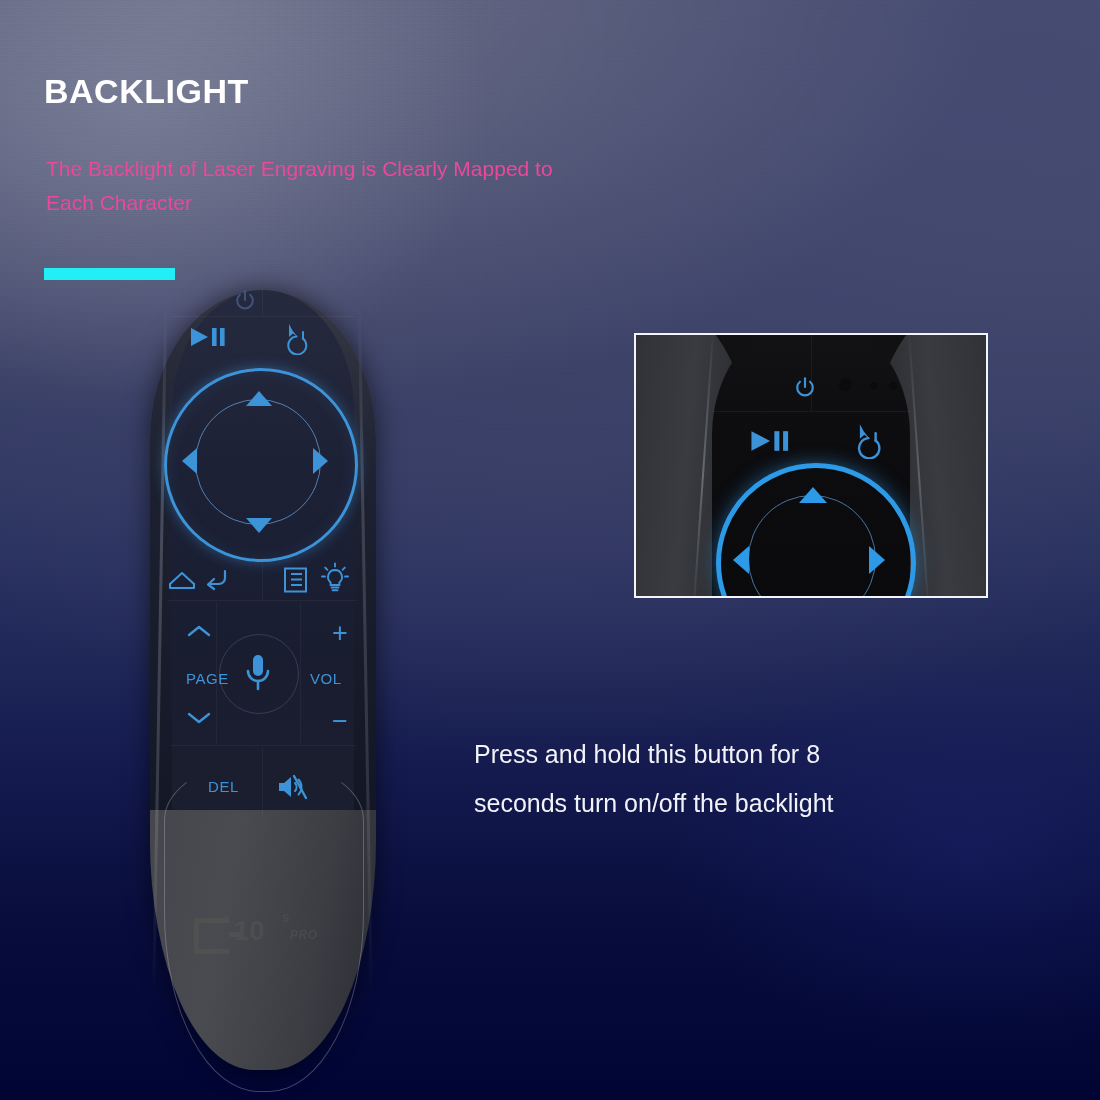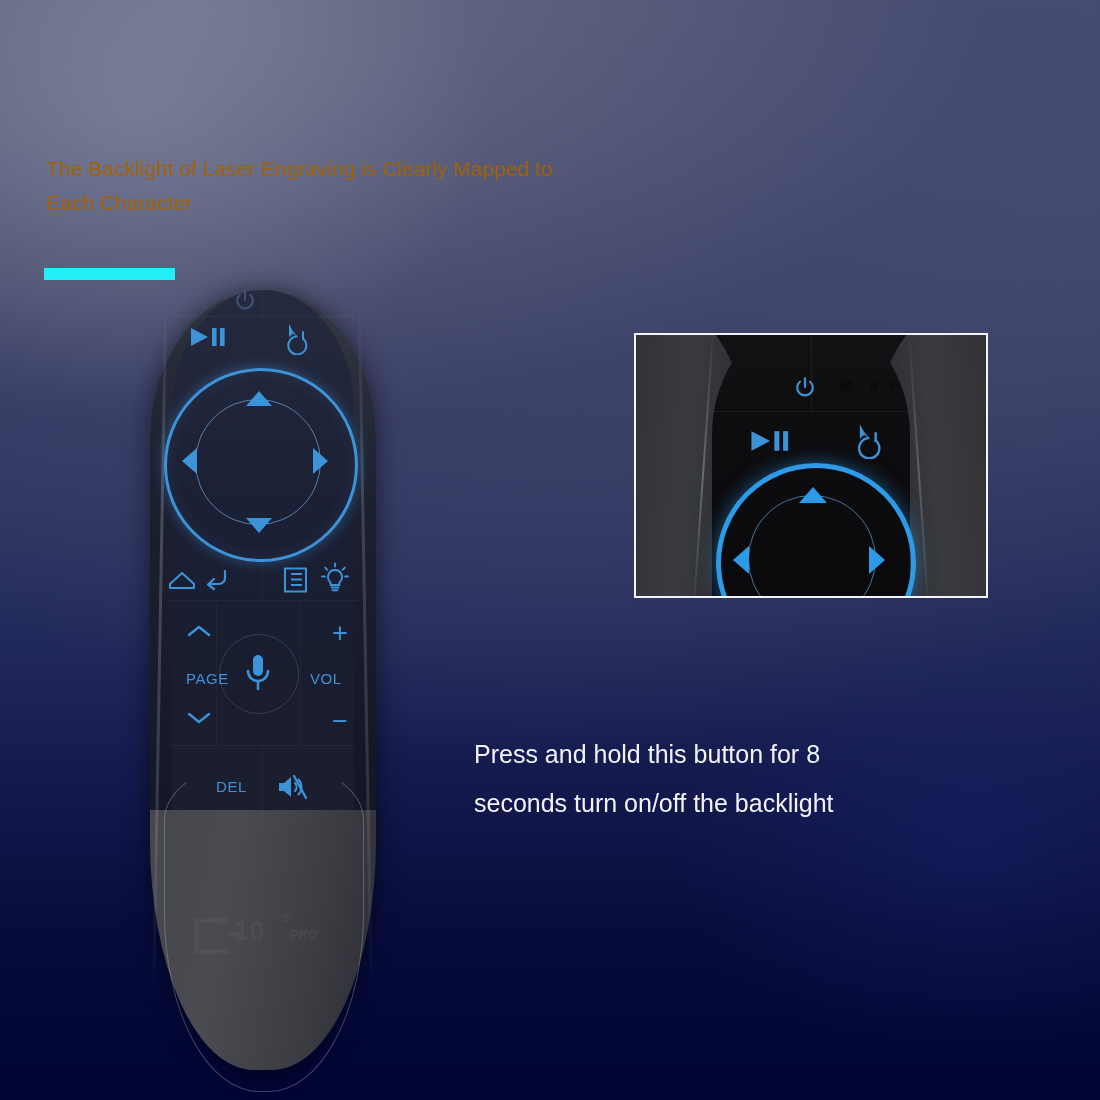--- a/index.html
+++ b/index.html
@@ -42,21 +42,21 @@
       repeating-linear-gradient(90deg, rgba(255,255,255,.07) 0 1px, rgba(0,0,0,.07) 1px 2px);
   }
 
   
   .title{
     position:absolute;left:44px;top:72px;
     font-size:34px;font-weight:bold;color:#fff;letter-spacing:.5px;
   }
   .subtitle{
     position:absolute;left:46px;top:152px;width:560px;
-    font-size:21px;line-height:34px;color:#a16207;font-weight:400;
+    font-size:21px;line-height:34px;color:#ec4899;font-weight:400;
   }
   .accent-bar{
     position:absolute;left:44px;top:268px;width:131px;height:12px;
     background:#22eef5;
   }
 
   
   .caption{
     position:absolute;left:474px;top:730px;width:430px;
     font-size:25px;line-height:49px;color:#f2f3f8;font-weight:400;
@@ -128,21 +128,21 @@
 
   .divider-v{position:absolute;background:rgba(255,255,255,.045);}
   .divider-h{position:absolute;background:rgba(255,255,255,.045);}
 
   .lbl{
     position:absolute;color:#3d93d8;font-size:15px;letter-spacing:.6px;
     font-family:"Liberation Sans",sans-serif;
   }
   .lbl-page{left:58px;top:380px;}
   .lbl-vol {left:182px;top:380px;}
-  .lbl-del {left:88px;top:488px;font-size:15px;}
+  .lbl-del {left:80px;top:488px;font-size:15px;}
   .sym{position:absolute;color:#3d93d8;}
   .sym-plus {left:204px;top:330px;font-size:27px;line-height:27px;}
   .sym-minus{left:204px;top:418px;font:500 27px/27px "Liberation Sans",sans-serif;}
   .chev-up  {left:58px; top:333px;}
   .chev-dn  {left:58px; top:420px;}
   .mic-ring{
     position:absolute;left:91px;top:344px;width:78px;height:78px;
     border:1.2px solid rgba(140,150,175,.25);border-radius:50%;
   }
   .mic-main{left:113px;top:362px;}
@@ -222,20 +222,21 @@
 </head>
 <body>
 
 <div class="stage">
 
   <div class="bg-base"></div>
   <div class="bg-glowL"></div>
   <div class="bg-glowR"></div>
   <div class="bg-noise"></div>
 
+  <div class="title">BACKLIGHT</div>
   <div class="subtitle">The Backlight of Laser Engraving is Clearly Mapped to Each Character</div>
   <div class="accent-bar"></div>
 
   <div class="caption">Press and hold this button for 8 seconds turn on/off the backlight</div>
 
   <div class="remote">
     <div class="remote-body"></div>
     <div class="remote-top-dark"></div>
     <div class="remote-keyfield"></div>
     <div class="rim-left"></div>

